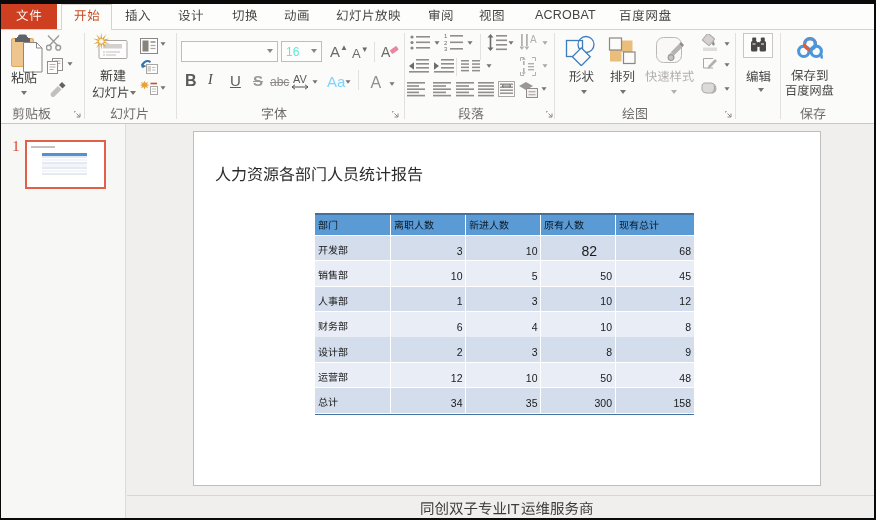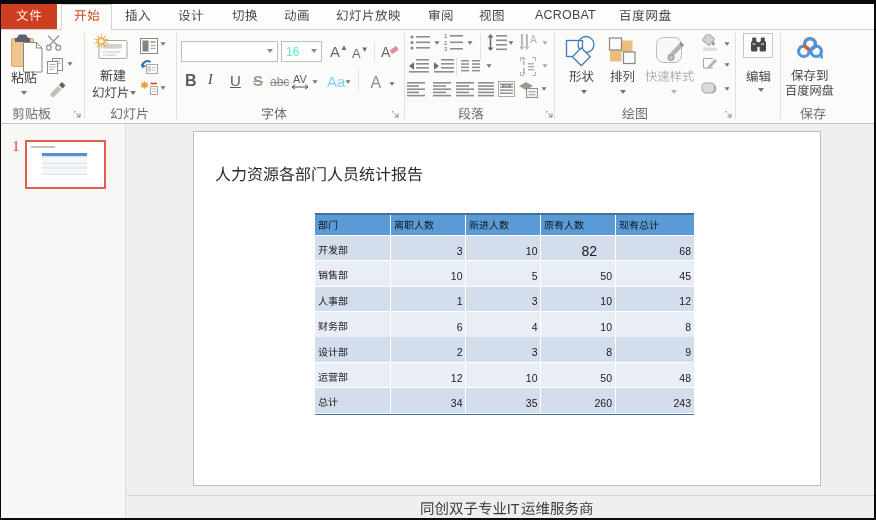--- a/index.html
+++ b/index.html
@@ -656,23 +656,23 @@
       <g fill="#1a1a1a">
         <use href="#z603B" x="0"></use>
         <use href="#z8BA1" x="250"></use>
       </g>
     </svg>
     <div class="abs" style="left:391.0px;top:388.1px;width:74px;height:24.7px;background:#D3DDEC"></div>
     <div class="abs" style="left:391.0px;top:397.9px;width:71.5px;text-align:right;font-size:10.5px;line-height:11px;color:#1a1a1a">34</div>
     <div class="abs" style="left:466.0px;top:388.1px;width:74px;height:24.7px;background:#D3DDEC"></div>
     <div class="abs" style="left:466.0px;top:397.9px;width:71.5px;text-align:right;font-size:10.5px;line-height:11px;color:#1a1a1a">35</div>
     <div class="abs" style="left:541.0px;top:388.1px;width:73.5px;height:24.7px;background:#D3DDEC"></div>
-    <div class="abs" style="left:541.0px;top:397.9px;width:71.0px;text-align:right;font-size:10.5px;line-height:11px;color:#1a1a1a">260</div>
+    <div class="abs" style="left:541.0px;top:397.9px;width:71.0px;text-align:right;font-size:10.5px;line-height:11px;color:#1a1a1a">300</div>
     <div class="abs" style="left:615.5px;top:388.1px;width:78px;height:24.7px;background:#D3DDEC"></div>
-    <div class="abs" style="left:615.5px;top:397.9px;width:75.5px;text-align:right;font-size:10.5px;line-height:11px;color:#1a1a1a">243</div>
+    <div class="abs" style="left:615.5px;top:397.9px;width:75.5px;text-align:right;font-size:10.5px;line-height:11px;color:#1a1a1a">158</div>
     <div class="abs" style="left:314.5px;top:413.5px;width:379.0px;height:1.5px;background:#41719C"></div>
     <div class="abs" style="left:127px;top:495px;width:747px;height:1px;background:#d8d6d4"></div>
     <svg style="position:absolute;left:419.5px;top:501.3px;overflow:visible" width="87.0" height="14.5" viewBox="0 0 1500 250">
       <g fill="#3c3b3a">
         <use href="#z540C" x="0"></use>
         <use href="#z521B" x="250"></use>
         <use href="#z53CC" x="500"></use>
         <use href="#z5B50" x="750"></use>
         <use href="#z4E13" x="1000"></use>
         <use href="#z4E1A" x="1250"></use>

